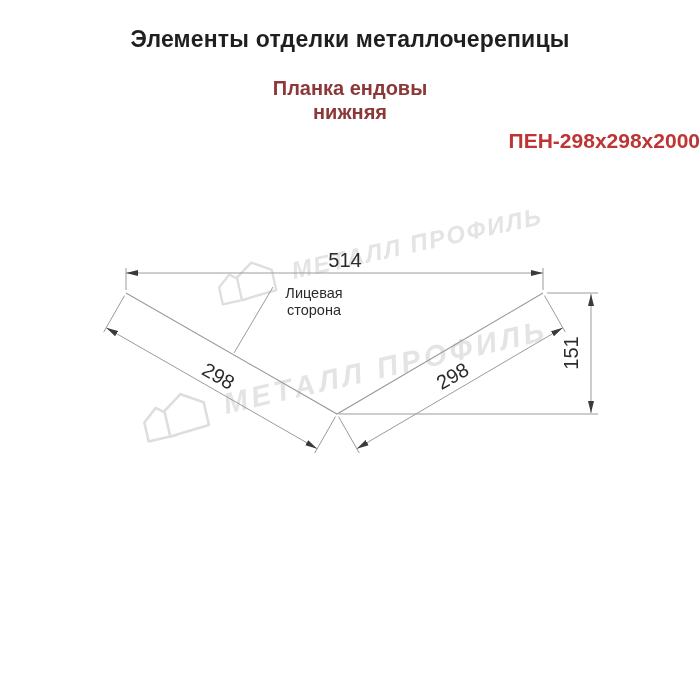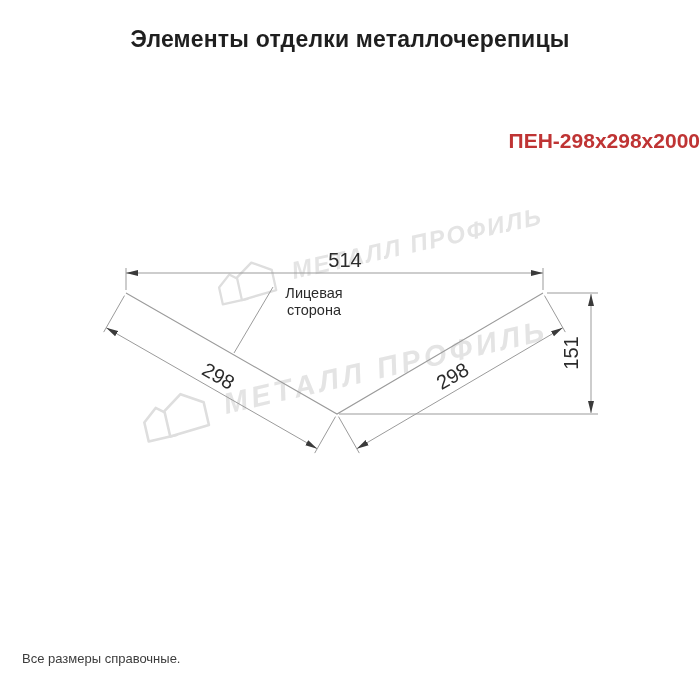--- a/index.html
+++ b/index.html
@@ -32,20 +32,24 @@
   .notes{position:absolute;left:22px;top:650px;z-index:2;
     font-size:13px;line-height:17px;color:#3d3d3d;}
 </style>
 </head>
 <body>
 
 <div class="stage">
 
   <div class="page-title">Элементы отделки металлочерепицы</div>
 
+  <div class="subtitle">
+    <div>Планка ендовы</div>
+    <div>нижняя</div>
+  </div>
 
   <div class="model-code">ПЕН-298x298x2000</div>
 
   <div class="watermark wm-upper">
     <svg class="wm-logo" width="72" height="46" viewBox="0 0 60 40">
       <g fill="#ffffff" stroke="#dedede" stroke-width="2" stroke-linejoin="round">
         <path d="M5,35 L5,20 L16,11 L27,20 L27,35 Z"></path>
         <path d="M22,35 L22,15 L37,5 L53,15 L53,33 Z"></path>
       </g>
     </svg>
@@ -100,16 +104,15 @@
     </g>
 
     <g>
       <line class="dline" x1="273" y1="287" x2="234" y2="353"></line>
       <text class="facetext" x="314" y="298" text-anchor="middle">Лицевая</text>
       <text class="facetext" x="314" y="315" text-anchor="middle">сторона</text>
     </g>
   </svg>
 
   <div class="notes">
-    <div>Все размеры справочные.</div>
   </div>
 
 </div>
 
 </body></html>

